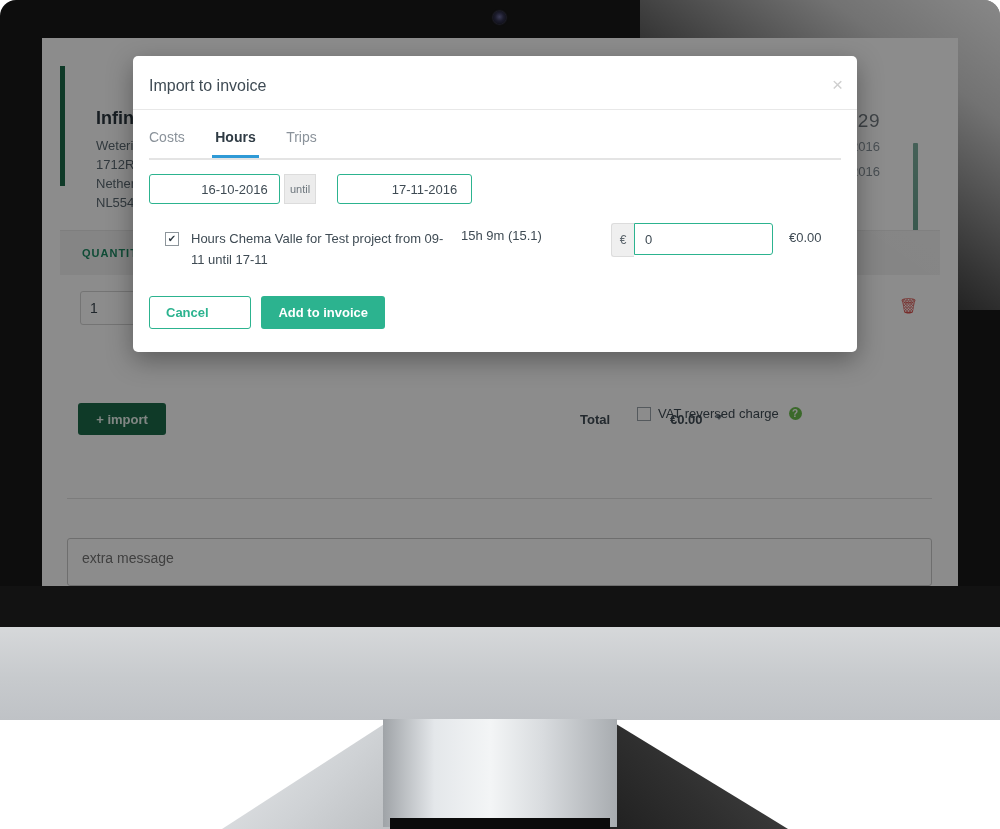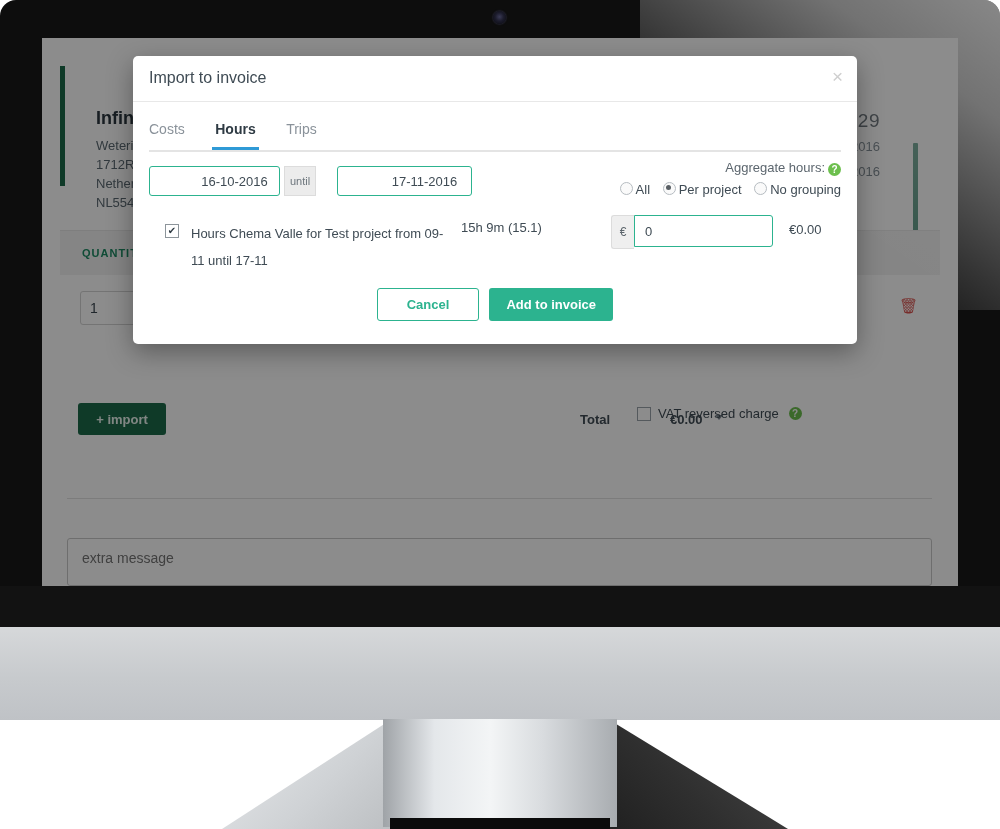--- a/index.html
+++ b/index.html
@@ -312,20 +312,21 @@
     width: 724px;
     background: #ffffff;
     border-radius: 5px;
     box-shadow: 0 8px 26px rgba(0,0,0,0.35);
     z-index: 60;
   }
   #modal-header {
     position: relative;
     height: 45px;
     border-bottom: 1px solid #e8e8e8;
+    margin-top: 8px;
   }
   #modal-title {
     position: absolute;
     left: 16px; top: 13px;
     font-size: 16px;
     color: #3f4b54;
   }
   #modal-close {
     position: absolute;
     right: 14px; top: 12px;
@@ -484,21 +485,21 @@
     text-align: center;
     line-height: 11px;
     cursor: pointer;
   }
   #cell-desc {
     position: absolute;
     left: 42px; top: 6px;
     width: 255px;
     font-size: 13px;
     color: #3f4b54;
-    line-height: 27px;
+    line-height: 21px;
   }
   #cell-hours {
     position: absolute;
     left: 312px; top: 6px;
     font-size: 13px;
     color: #3f4b54;
   }
   #rate-wrap {
     position: absolute;
     left: 462px; top: 1px;
@@ -530,21 +531,21 @@
   }
   #cell-total {
     position: absolute;
     left: 640px; top: 8px;
     font-size: 13px;
     color: #3f4b54;
   }
   #modal-actions {
     position: relative;
     height: 56px;
-    text-align: center;
+    text-align: left;
     padding-top: 12px;
   }
   #cancel-button {
     display: inline-block;
     min-width: 68px;
     padding: 8px 16px;
     border: 1px solid #2cb38f;
     border-radius: 3px;
     background: #fff;
     color: #2cb38f;
@@ -659,28 +660,20 @@
             <span class="tab">Costs</span>
             <span class="tab active">Hours</span>
             <span class="tab">Trips</span>
           </div>
 
           <div id="filter-row">
             <input id="date-from" value="16-10-2016" style="">
             <div id="until-label">until</div>
             <input id="date-to" value="17-11-2016" style="">
 
-            <div id="aggregate-wrap">
-              <span id="aggregate-label">Aggregate hours:</span><span class="help-icon">?</span>
-              <div id="radio-group">
-                <span class="radio-opt"><span class="radio-dot"></span><span>All</span></span>
-                <span class="radio-opt"><span class="radio-dot checked"></span><span>Per project</span></span>
-                <span class="radio-opt"><span class="radio-dot"></span><span>No grouping</span></span>
-              </div>
-            </div>
           </div>
 
           <div id="hours-table">
 
             <div id="table-row">
               <span id="row-checkbox">✔</span>
               <div id="cell-desc">Hours Chema Valle for Test project from 09-11 until 17-11</div>
               <div id="cell-hours">15h 9m (15.1)</div>
               <div id="rate-wrap">
                 <span id="rate-prefix">€</span>

